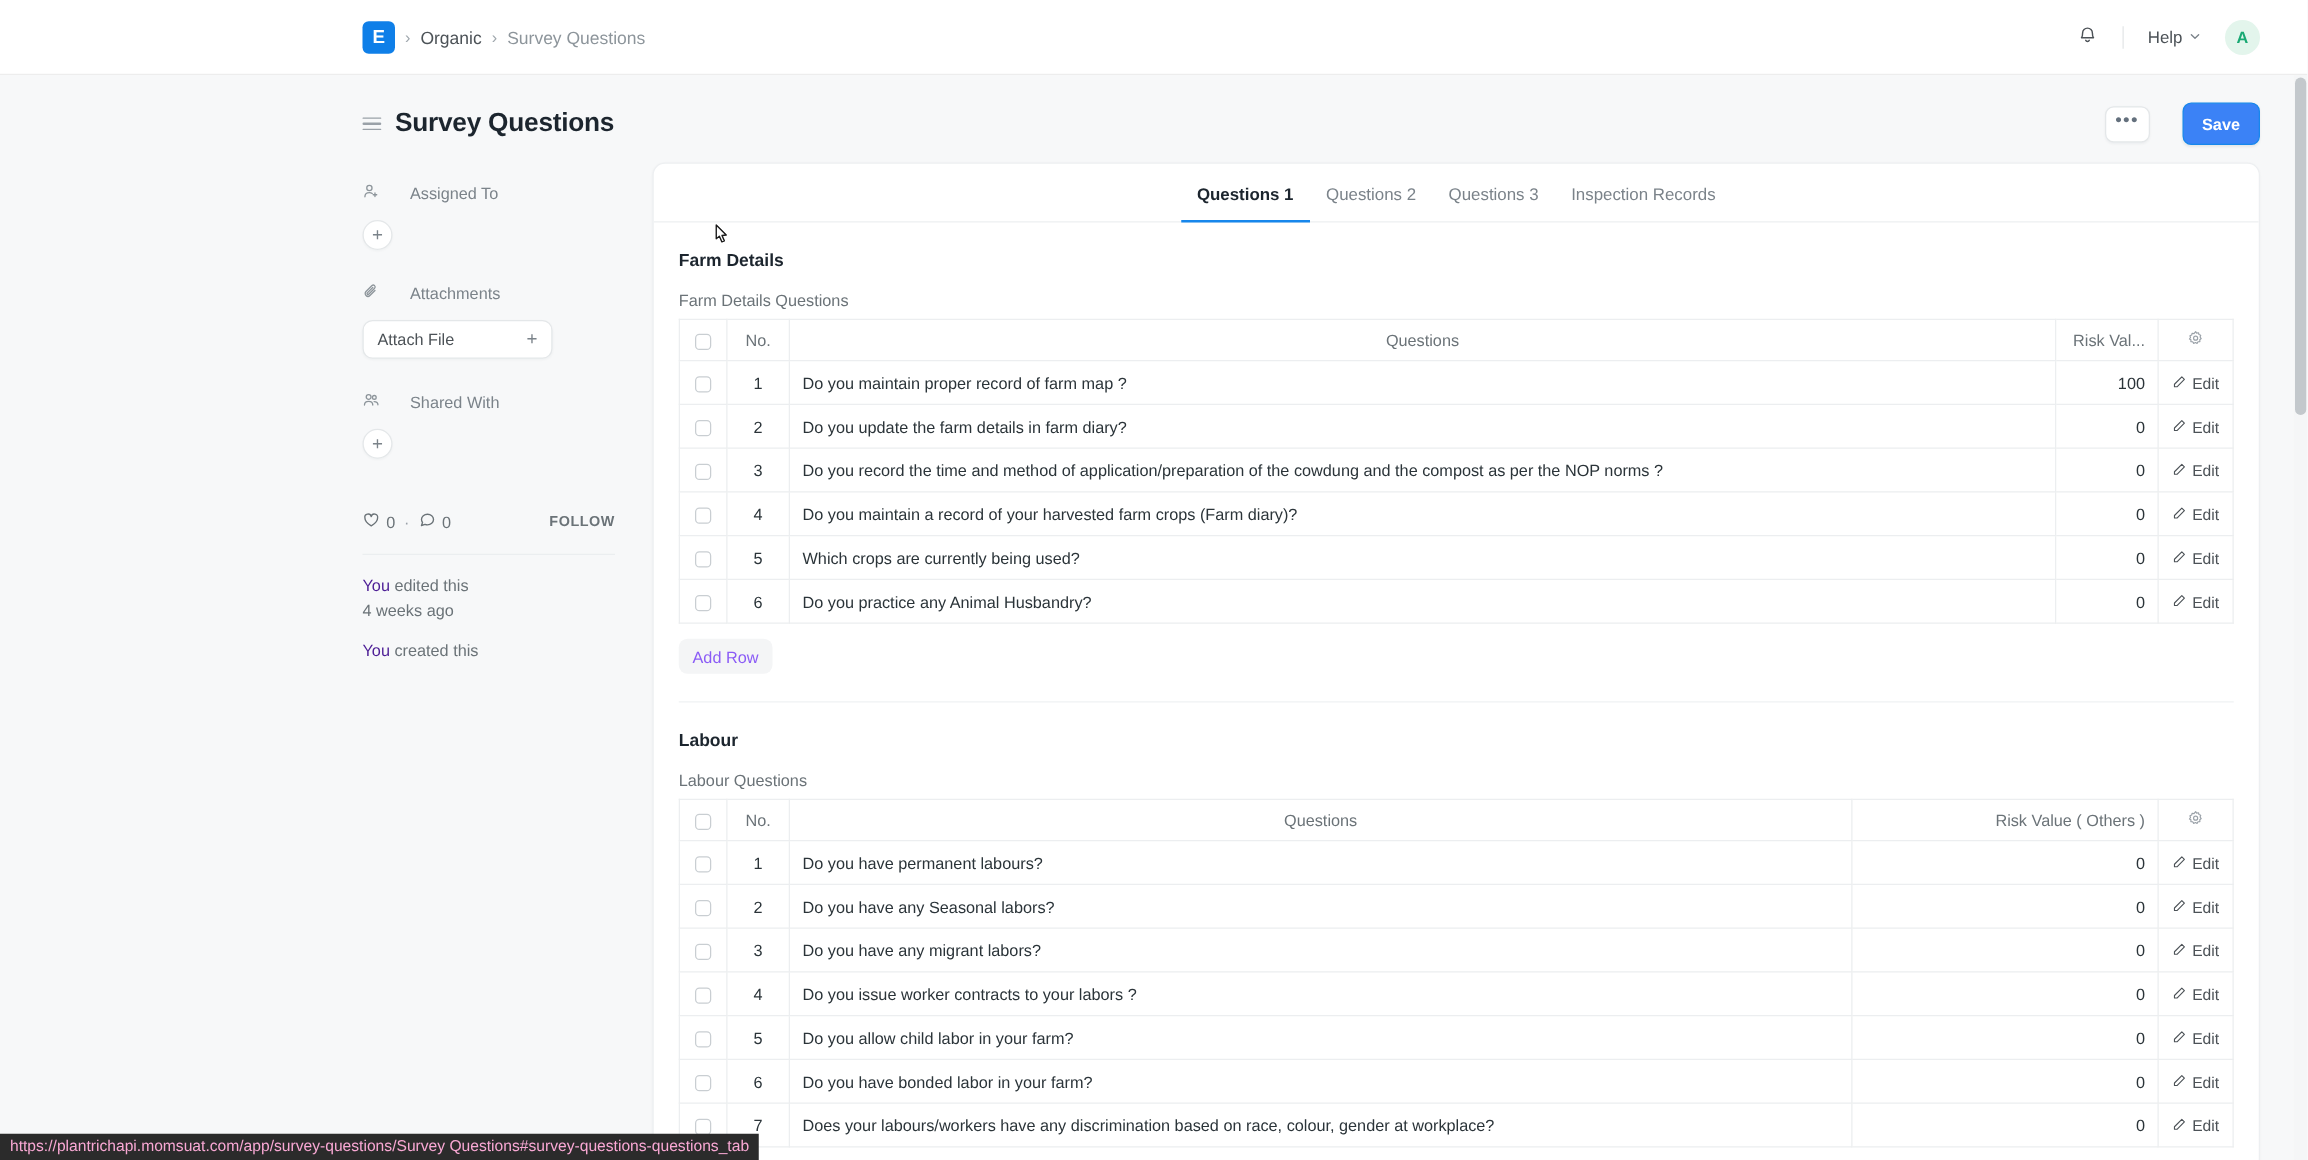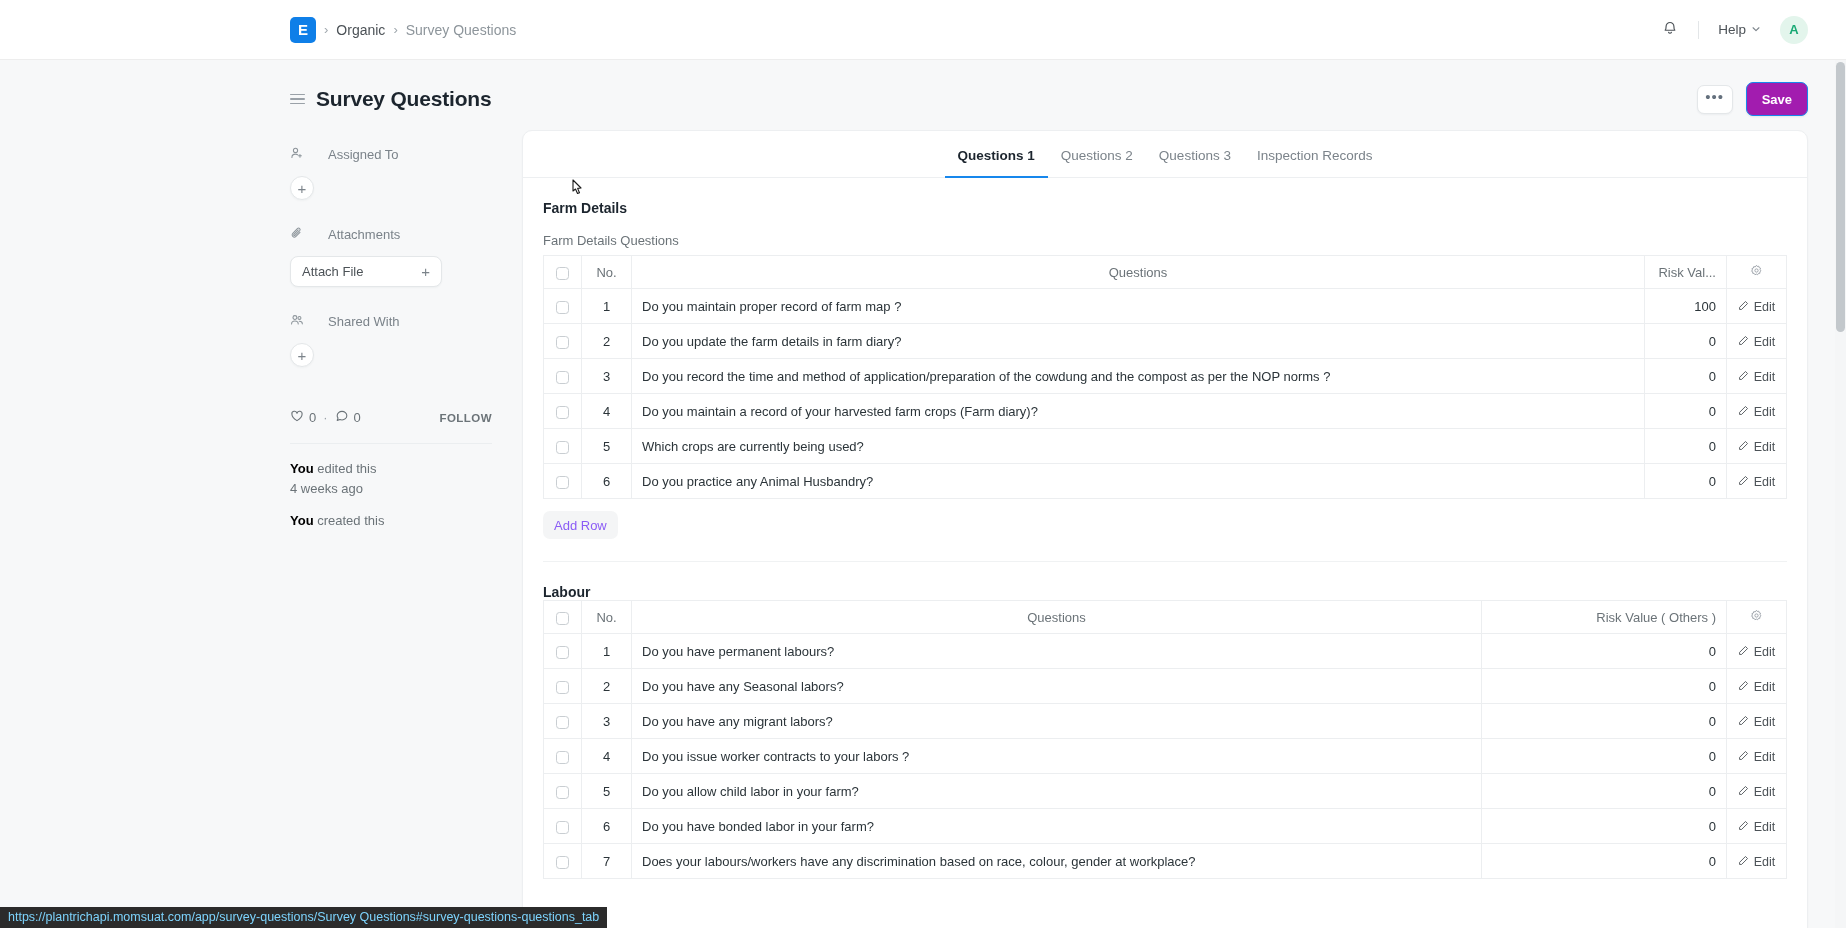--- a/index.html
+++ b/index.html
@@ -76,22 +76,22 @@
     height: 29px; border-radius: 7px; font-family: inherit;
     font-size: 13px; cursor: pointer; display: inline-flex;
     align-items: center; justify-content: center;
   }
   .btn-ghost {
     background: #fff; border: 1px solid #e4e7e9; color: #64707d;
     width: 36px; letter-spacing: 1px; font-size: 15px; padding-bottom: 6px;
     box-shadow: 0 1px 2px rgba(25,39,52,.05);
   }
   .btn-primary {
-    background: #a21caf; border: 1px solid #1787ec; color: #fff;
-    padding: 16px 15px; font-weight: 600; margin-left: 13px;
+    background: #3b82f6; border: 1px solid #1787ec; color: #fff;
+    padding: 16px 15px; font-weight: 600; margin-left: 26px;
     box-shadow: 0 1px 2px rgba(25,39,52,.08);
   }
 
   .body-cols { display: flex; align-items: flex-start; gap: 0; }
 
   
   .sidebar { width: 232px; flex: none; padding-right: 30px; padding-top: 16px; }
   .side-section { margin-bottom: 26px; }
   .side-label {
     display: flex; align-items: center; gap: 24px;
@@ -115,21 +115,21 @@
   .side-meta { margin-top: 42px; }
   .meta-row { display: flex; align-items: center; font-size: 13px; color: #6b7378; }
   .meta-row .stat { display: flex; align-items: center; gap: 5px; }
   .meta-dot { margin: 0 7px; color: #9aa1a8; }
   .follow {
     margin-left: auto; font-size: 11.5px; font-weight: 600;
     letter-spacing: .45px; color: #6b7378; cursor: pointer;
   }
   .side-hr { height: 1px; background: #ebeef0; margin: 17px 0 17px 0; }
   .hist { font-size: 13px; color: #6b7378; line-height: 1.2; }
-  .hist b { color: #000000; font-weight: 700; }
+  .hist b { color: #4c1d95; font-weight: 400; }
   .hist p { margin-bottom: 4px; }
   .hist .gap { margin-top: 17px; }
 
   
   .card {
     flex: 1; background: #fff; border: 1px solid #edeff1;
     border-radius: 10px; box-shadow: 0 1px 2px rgba(25,39,52,.04);
     min-height: 820px; overflow: hidden;
   }
   .tabs { display: flex; gap: 0; border-bottom: 1px solid #edeff1; padding: 0 20px; justify-content: center; }
@@ -181,21 +181,21 @@
     margin: 12px 0 0 0; height: 28px; padding: 0 11px;
     background: #f4f5f6; border: none; border-radius: 7px;
     font-family: inherit; font-size: 13px; color: #8b5cf6; cursor: pointer;
   }
   .sec-divider { height: 1px; background: #f0f2f3; margin: 22px 0 0 0; }
 
   
   .cursor { position: absolute; left: 568px; top: 178px; width: 18px; height: 22px; pointer-events: none; }
   .statusbar {
     position: absolute; left: 0; bottom: 0;
-    background: #2b2b2b; color: #7dd3fc;
+    background: #2b2b2b; color: #f9a8d4;
     font-size: 12.5px; padding: 3px 8px 4px 8px;
     max-width: 760px; white-space: nowrap; overflow: hidden; text-overflow: ellipsis;
   }
   .scrollbar {
     position: absolute; right: 0; top: 60px; width: 11px; bottom: 0;
     background: #f5f6f7;
   }
   .scrollbar .thumb {
     position: absolute; top: 2px; left: 1px; width: 9px; height: 270px;
     background: #c3c8cc; border-radius: 5px;
@@ -458,20 +458,21 @@
             </tr>
           </tbody>
         </table>
 
         <button class="add-row">Add Row</button>
         <div class="sec-divider"></div>
       </div>
 
       <div class="section">
         <div class="sec-title">Labour</div>
+        <div class="grid-label">Labour Questions</div>
 
         <table class="grid">
           <thead>
             <tr>
               <th class="col-check"><span class="chk"></span></th>
               <th class="col-no">No.</th>
               <th>Questions</th>
               <th class="col-risk-2">Risk Value ( Others )</th>
               <th class="col-gear">
                 <span class="gear">

